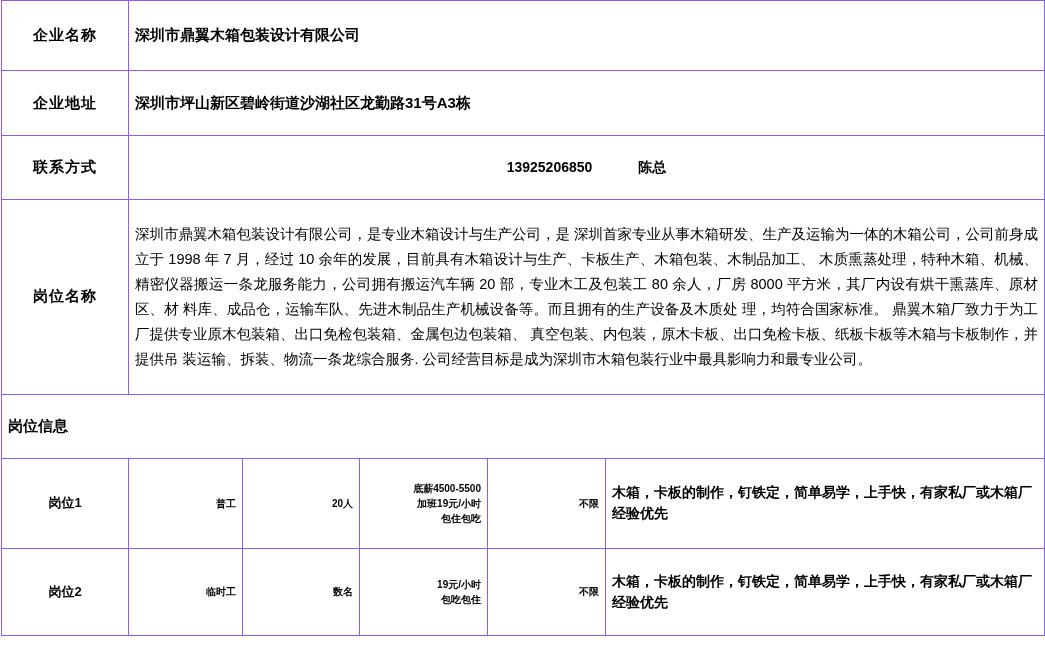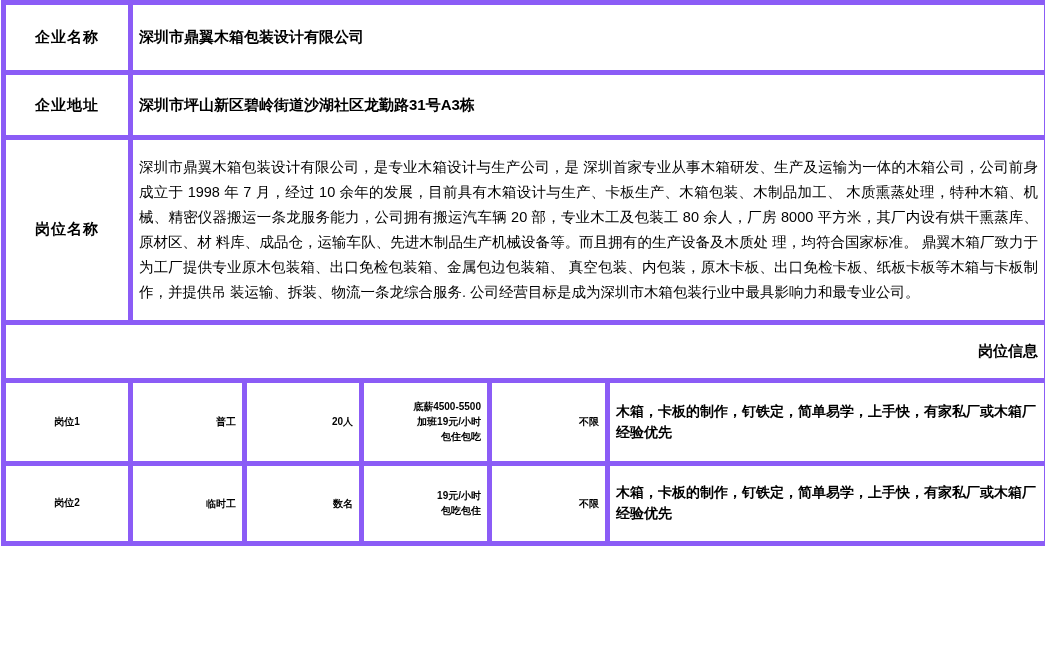--- a/index.html
+++ b/index.html
@@ -19,23 +19,23 @@
     height: 657px;
     box-sizing: border-box;
   }
   table.main {
     border-collapse: collapse;
     width: 1043px;
     margin-left: 1px;
     table-layout: fixed;
   }
   table.main td {
-    border: 5px solid #8b5cf6;
+    border: 1px solid #8b5cf6;
     vertical-align: middle;
-    padding: 15px 6px;
+    padding: 22px 6px;
     box-sizing: border-box;
   }
   .label-cell {
     text-align: center;
     font-weight: bold;
     font-size: 15px;
     letter-spacing: 1px;
   }
   .value-center {
     text-align: left;
@@ -53,32 +53,32 @@
   }
   .intro-cell {
     font-size: 14.5px;
     line-height: 1.72;
     text-align: justify;
     text-justify: inter-ideograph;
     font-weight: normal;
     padding: 8px 10px 8px 8px;
   }
   .section-title {
-    text-align: right;
+    text-align: left;
     font-size: 15px;
     font-weight: bold;
   }
   .col-head {
     text-align: center;
     font-size: 15px;
     font-weight: bold;
   }
   .job-label {
     text-align: center;
-    font-size: 10px;
+    font-size: 13px;
     font-weight: bold;
   }
   .job-cell-center {
     text-align: right;
     font-size: 10px;
     font-weight: bold;
     line-height: 1.5;
   }
   .job-cell-left {
     text-align: left;
@@ -111,20 +111,26 @@
     </colgroup>
     <tbody>
       <tr class="r1">
         <td class="label-cell">企业名称</td>
         <td class="value-center" colspan="5">深圳市鼎翼木箱包装设计有限公司</td>
       </tr>
       <tr class="r2">
         <td class="label-cell">企业地址</td>
         <td class="value-center" colspan="5">深圳市坪山新区碧岭街道沙湖社区龙勤路31号A3栋</td>
       </tr>
+      <tr class="r3">
+        <td class="label-cell">联系方式</td>
+        <td class="contact-value" colspan="5">
+          <span>13925206850</span><span class="gap"></span><span>陈总</span>
+        </td>
+      </tr>
       <tr class="r4">
         <td class="label-cell">岗位名称</td>
         <td class="intro-cell" colspan="5">深圳市鼎翼木箱包装设计有限公司，是专业木箱设计与生产公司，是 深圳首家专业从事木箱研发、生产及运输为一体的木箱公司，公司前身成立于 1998 年 7 月，经过 10 余年的发展，目前具有木箱设计与生产、卡板生产、木箱包装、木制品加工、 木质熏蒸处理，特种木箱、机械、精密仪器搬运一条龙服务能力，公司拥有搬运汽车辆 20 部，专业木工及包装工 80 余人，厂房 8000 平方米，其厂内设有烘干熏蒸库、原材区、材 料库、成品仓，运输车队、先进木制品生产机械设备等。而且拥有的生产设备及木质处 理，均符合国家标准。 鼎翼木箱厂致力于为工厂提供专业原木包装箱、出口免检包装箱、金属包边包装箱、 真空包装、内包装，原木卡板、出口免检卡板、纸板卡板等木箱与卡板制作，并提供吊 装运输、拆装、物流一条龙综合服务. 公司经营目标是成为深圳市木箱包装行业中最具影响力和最专业公司。</td>
       </tr>
       <tr class="r5">
         <td class="section-title" colspan="6">岗位信息</td>
       </tr>
       <tr class="r7">
         <td class="job-label">岗位1</td>
         <td class="job-cell-center">普工</td>

